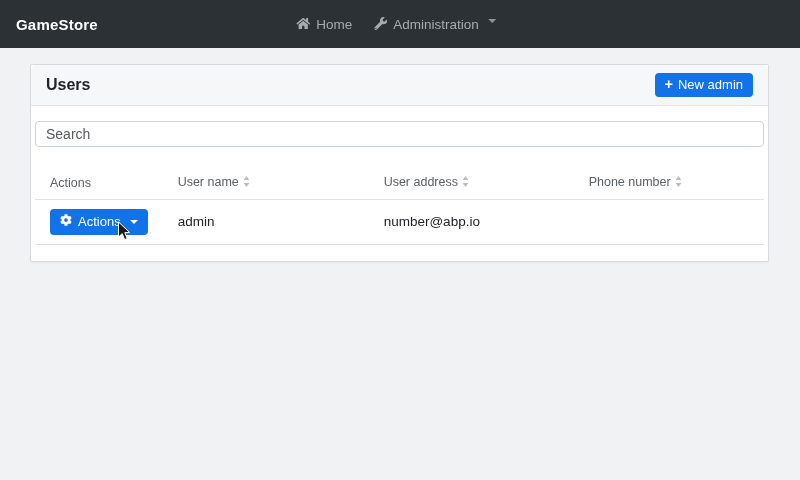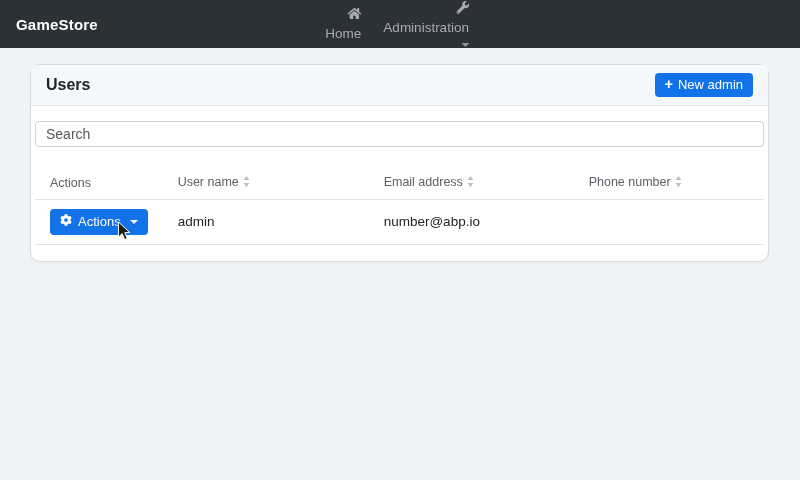--- a/index.html
+++ b/index.html
@@ -29,27 +29,26 @@
   .nav-center {
     position: absolute;
     left: 50%;
     transform: translateX(-52%);
     display: flex;
     align-items: center;
     gap: 22px;
   }
   .nav-link {
     display: flex;
-    align-items: flex-end;
+    align-items: flex-start;
     gap: 6px;
     color: #a6abb0;
     font-size: 13.5px;
     cursor: pointer;
     text-decoration: none;
-    flex-direction: column;
   }
   .nav-link svg { display: block; }
   .nav-right {
     margin-left: auto;
     display: flex;
     align-items: center;
     gap: 20px;
   }
   .caret {
     width: 0; height: 0;
@@ -59,21 +58,21 @@
     display: inline-block;
     margin-left: 3px;
     margin-top: 2px;
   }
 
   
   .main { padding: 16px 31px 0 30px; }
   .card {
     background: #ffffff;
     border: 1px solid #d8dbde;
-    border-radius: 10px;
+    border-radius: 2px;
     box-shadow: 0 1px 2px rgba(0,0,0,.04);
   }
   .card-header {
     background: #f6f7f8;
     border-bottom: 1px solid #e6e7e9;
     border-radius: 5px 5px 0 0;
     padding: 8px 15px;
     height: 41px;
     display: flex;
     align-items: center;
@@ -224,21 +223,21 @@
             <th>
               <span>Actions</span>
             </th>
             <th>
               <span>User name</span><span class="sort-icon"><svg width="7" height="11" viewBox="0 0 7 11">
                     <path d="M3.5 0L6.4 4H0.6z" fill="#b9bec3"></path>
                     <path d="M3.5 11L0.6 7H6.4z" fill="#b9bec3"></path>
                   </svg></span>
             </th>
             <th>
-              <span>Email address</span><span class="sort-icon"><svg width="7" height="11" viewBox="0 0 7 11">
+              <span>User address</span><span class="sort-icon"><svg width="7" height="11" viewBox="0 0 7 11">
                     <path d="M3.5 0L6.4 4H0.6z" fill="#b9bec3"></path>
                     <path d="M3.5 11L0.6 7H6.4z" fill="#b9bec3"></path>
                   </svg></span>
             </th>
             <th>
               <span>Phone number</span><span class="sort-icon"><svg width="7" height="11" viewBox="0 0 7 11">
                     <path d="M3.5 0L6.4 4H0.6z" fill="#b9bec3"></path>
                     <path d="M3.5 11L0.6 7H6.4z" fill="#b9bec3"></path>
                   </svg></span>
             </th>

